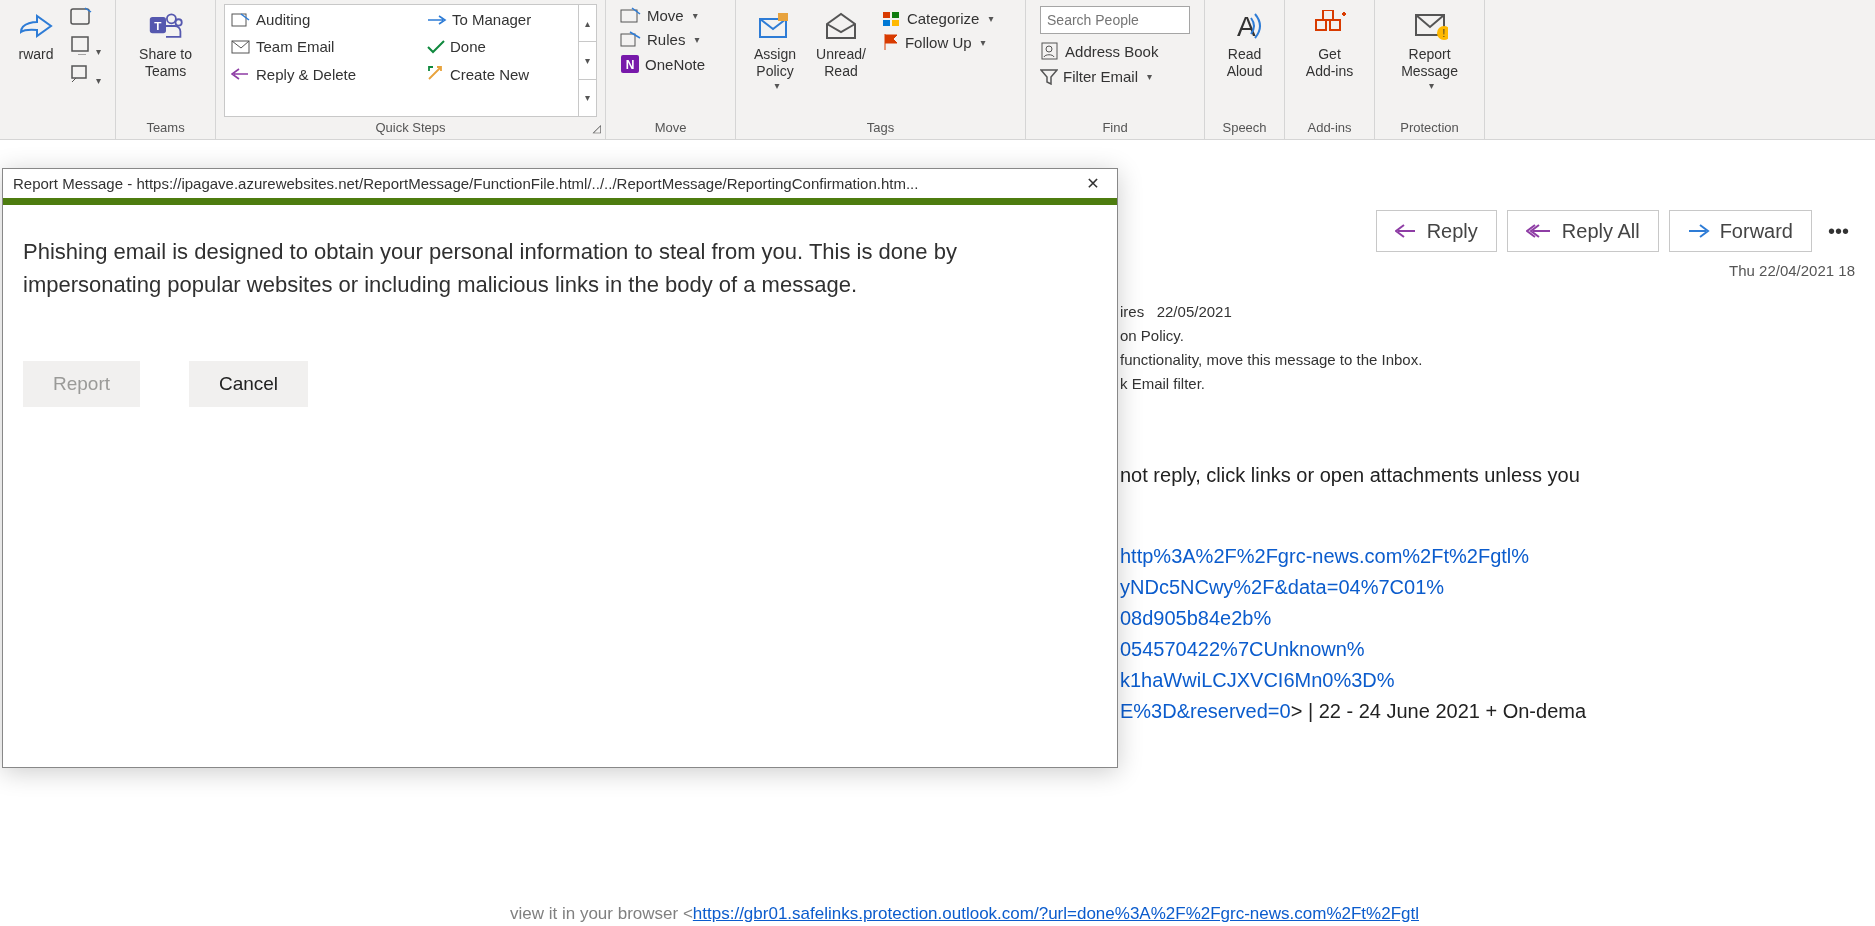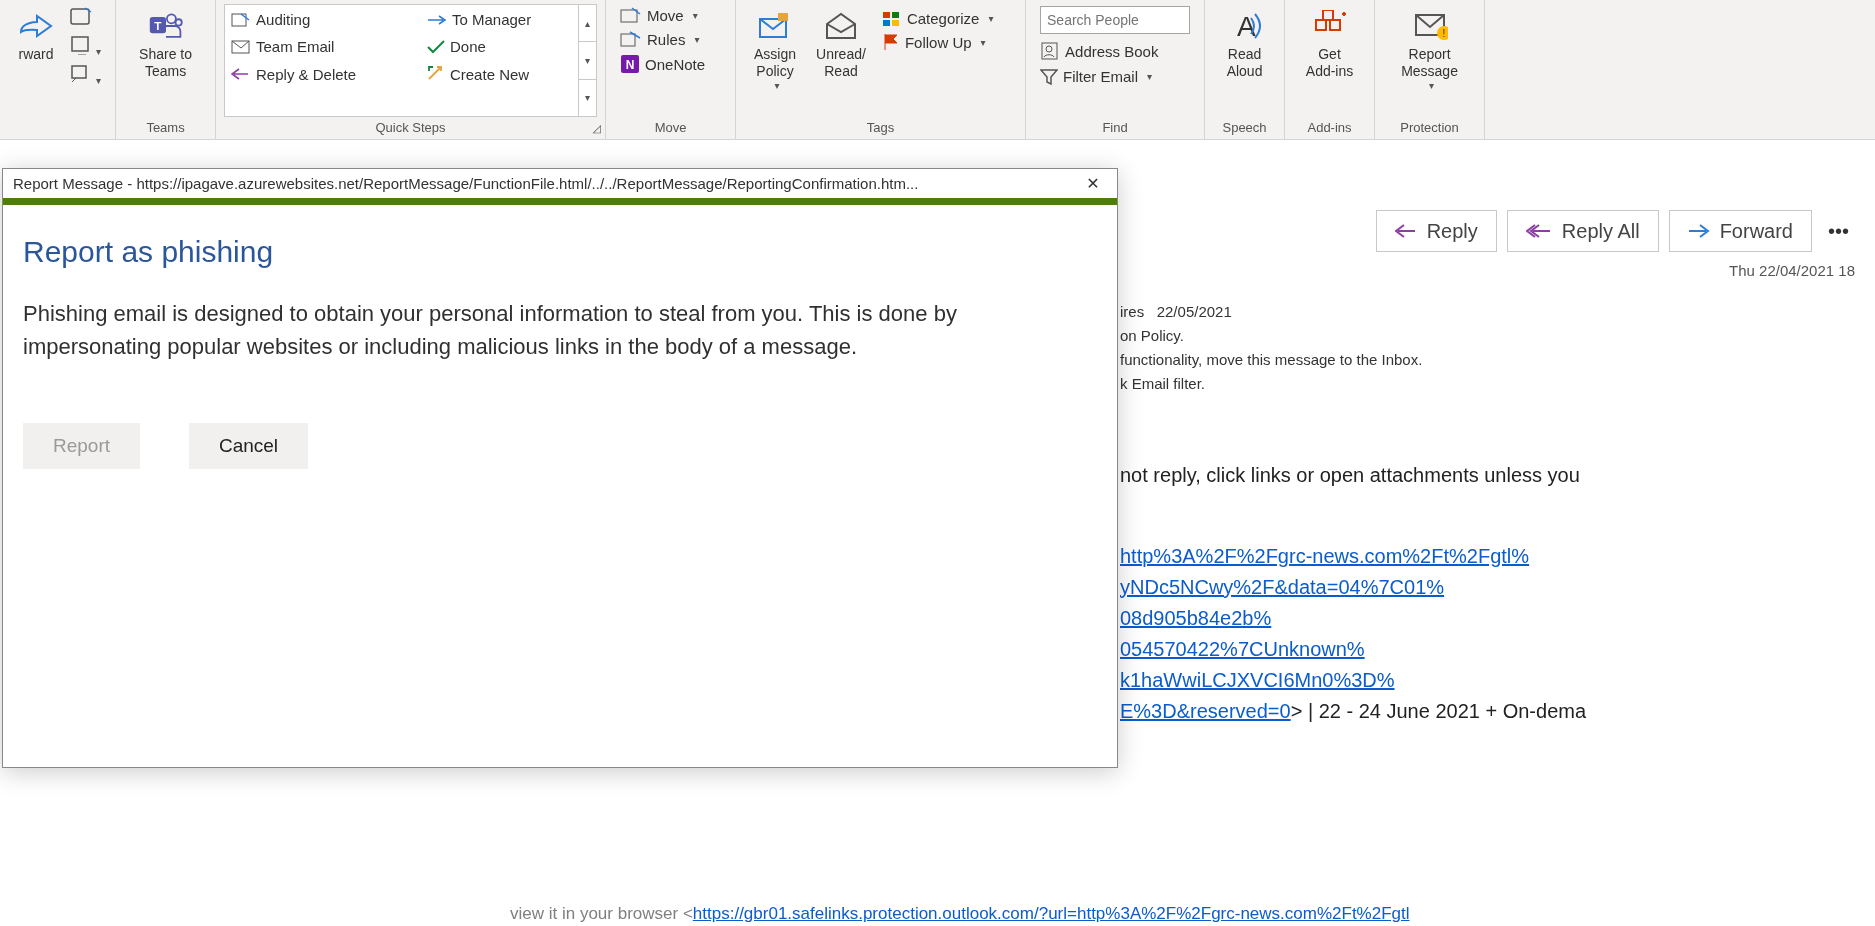--- a/index.html
+++ b/index.html
@@ -24,21 +24,21 @@
   .qs-scroll div { flex:1; display:flex; align-items:center; justify-content:center; font-size:10px; color:#555; border-bottom:1px solid #c8c8c8; }
   .qs-scroll div:last-child { border-bottom:none; }
   .qs-grid { display:grid; grid-template-columns: auto auto; column-gap: 28px; row-gap: 10px; }
 
   .search-input { width: 150px; height: 28px; border:1px solid #a5a5a5; padding:0 6px; font-size:14px; }
   .msg-actions { position:absolute; right:20px; top:210px; display:flex; align-items:center; gap:10px; }
   .act-btn { display:flex; align-items:center; gap:10px; border:1px solid #c8c8c8; padding:6px 18px; font-size:20px; color:#444; background:#fff; height:42px;}
   .msg-date { position:absolute; right:20px; top:262px; font-size:15px; color:#555; }
   .msg-info { position:absolute; left:1120px; top:300px; font-size:15px; color:#333; line-height:1.6; }
   .msg-body { position:absolute; left:1120px; top:460px; right:0; font-size:20px; color:#222; line-height:1.55; }
-  .msg-body a, .msg-body .lnk { color:#0b5ccd; text-decoration:underline; }
+  .msg-body a, .msg-body .lnk { color:#0b5ccd; }
 
   
   .dialog { position:absolute; left:2px; top:168px; width:1116px; height:600px; border:1px solid #888; background:#fff; box-shadow: 0 4px 24px rgba(0,0,0,.2); }
   .dialog-title { display:flex; align-items:center; height:36px; padding:0 10px; border-bottom:7px solid #4d7c0f; font-size:15px;}
   .dialog-title .tt { flex:1; white-space:nowrap; overflow:hidden; text-overflow:ellipsis; }
   .dialog-title .close { width:28px; height:28px; display:flex; align-items:center; justify-content:center; font-size:16px; }
   .dialog-body { padding: 30px 20px; }
   .dialog-h1 { font-size:30px; font-weight:400; color:#2b579a; margin-bottom: 28px; }
   .dialog-p { font-size:22px; color:#303030; line-height:1.5; max-width: 1040px; margin-bottom: 60px;}
   .dlg-btn { display:inline-flex; align-items:center; justify-content:center; height:46px; padding:0 30px; font-size:19px; background:#f1f0ef; border:none; margin-right: 18px;}
@@ -350,27 +350,26 @@
   <div style="height:50px"></div>
   <div><span class="lnk">http%3A%2F%2Fgrc-news.com%2Ft%2Fgtl%</span></div>
   <div><span class="lnk">yNDc5NCwy%2F&amp;data=04%7C01%</span></div>
   <div><span class="lnk">08d905b84e2b%</span></div>
   <div><span class="lnk">054570422%7CUnknown%</span></div>
   <div><span class="lnk">k1haWwiLCJXVCI6Mn0%3D%</span></div>
   <div><span class="lnk">E%3D&amp;reserved=0</span><span>&gt;  |  22 - 24 June 2021 + On-dema</span></div>
 </div>
 
 <div class="browser-line">
-  <span>view it in your browser &lt;</span><span class="lnk">https://gbr01.safelinks.protection.outlook.com/?url=http%3A%2F%2Fgrc-news.com%2Ft%2Fgtl</span>
+  <span>view it in your browser &lt;</span><span class="lnk">https://gbr01.safelinks.protection.outlook.com/?url=done%3A%2F%2Fgrc-news.com%2Ft%2Fgtl</span>
 </div>
 
 <div class="dialog">
   <div class="dialog-title">
     <span class="tt">Report Message - https://ipagave.azurewebsites.net/ReportMessage/FunctionFile.html/../../ReportMessage/ReportingConfirmation.htm...</span>
     <span class="close">✕</span>
   </div>
   <div class="dialog-body">
-    <div class="dialog-h1">Report as phishing</div>
     <div class="dialog-p">Phishing email is designed to obtain your personal information to steal from you. This is done by impersonating popular websites or including malicious links in the body of a message.</div>
     <button class="dlg-btn report">Report</button>
     <button class="dlg-btn cancel">Cancel</button>
   </div>
 </div>
 
 </body></html>

